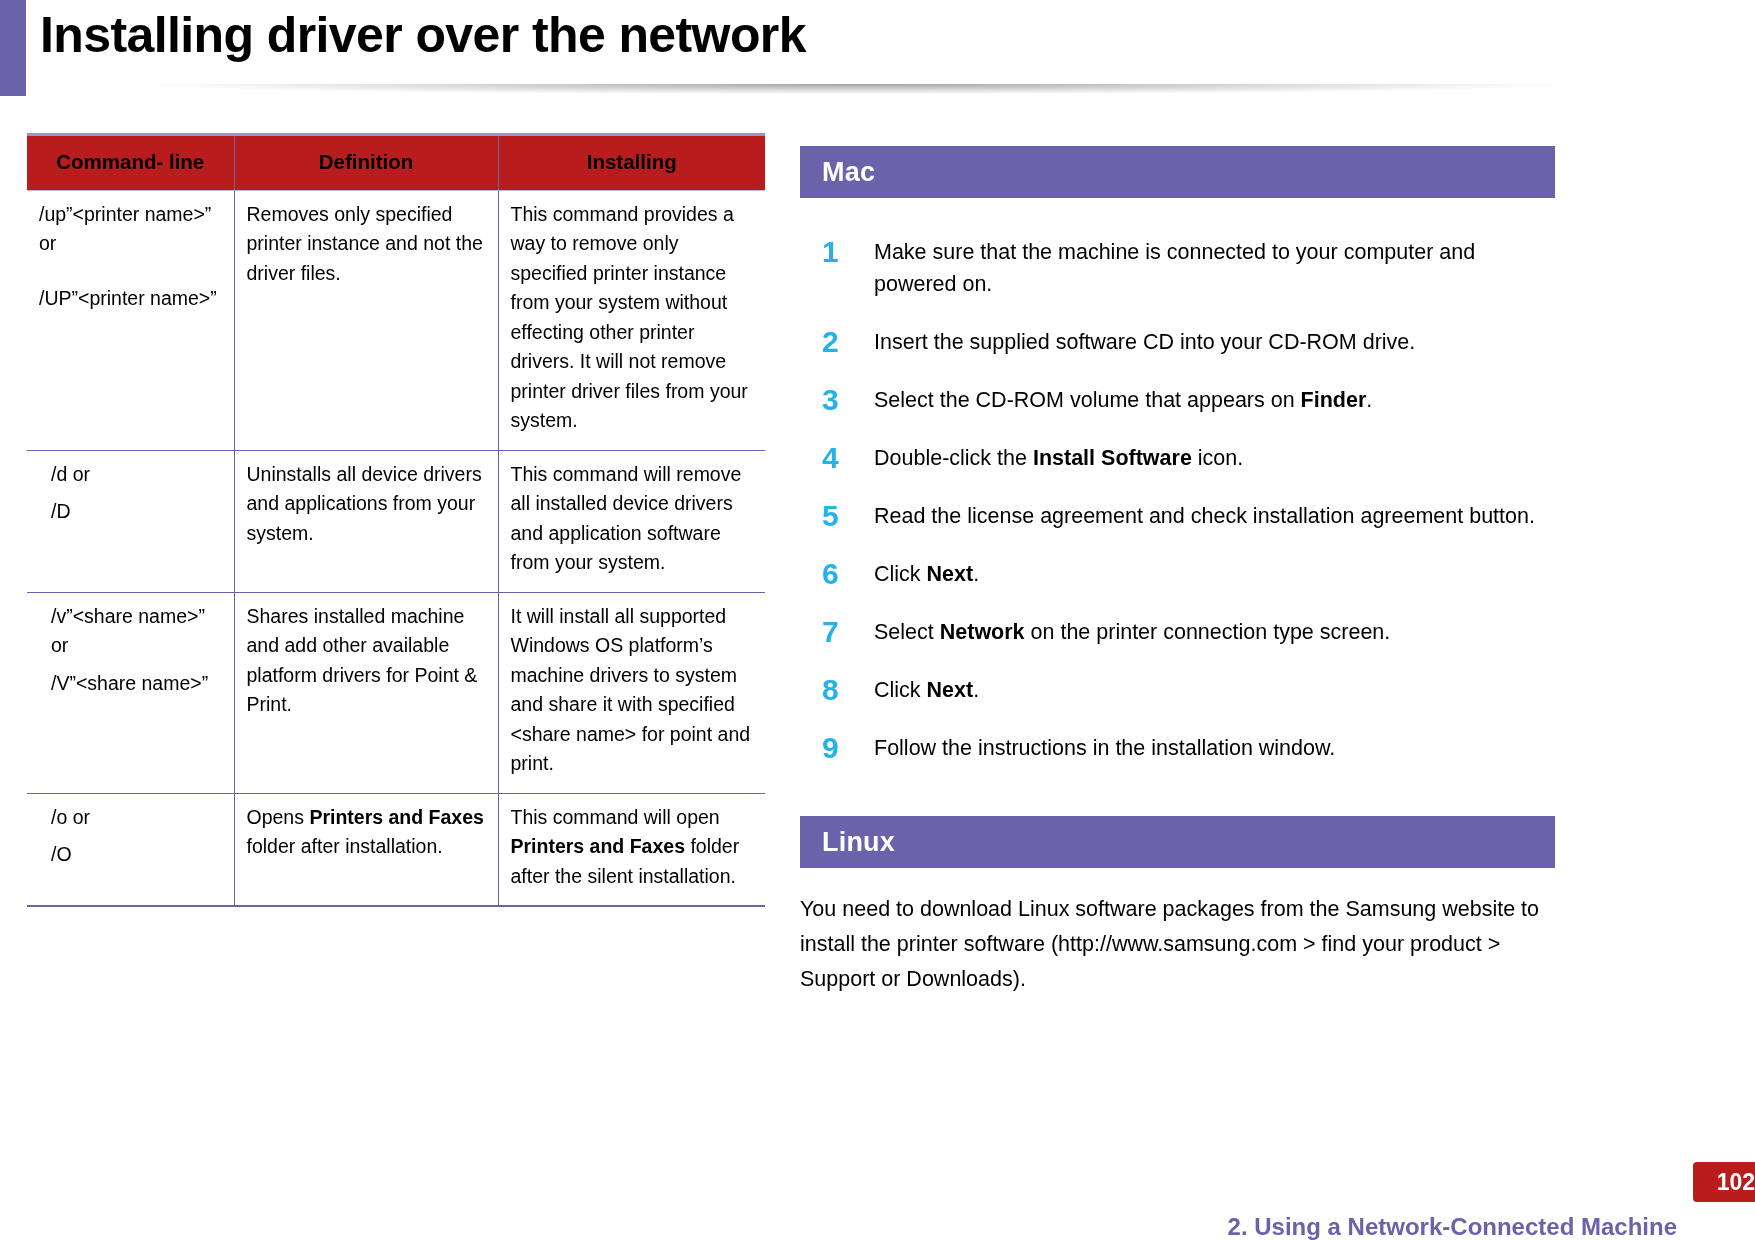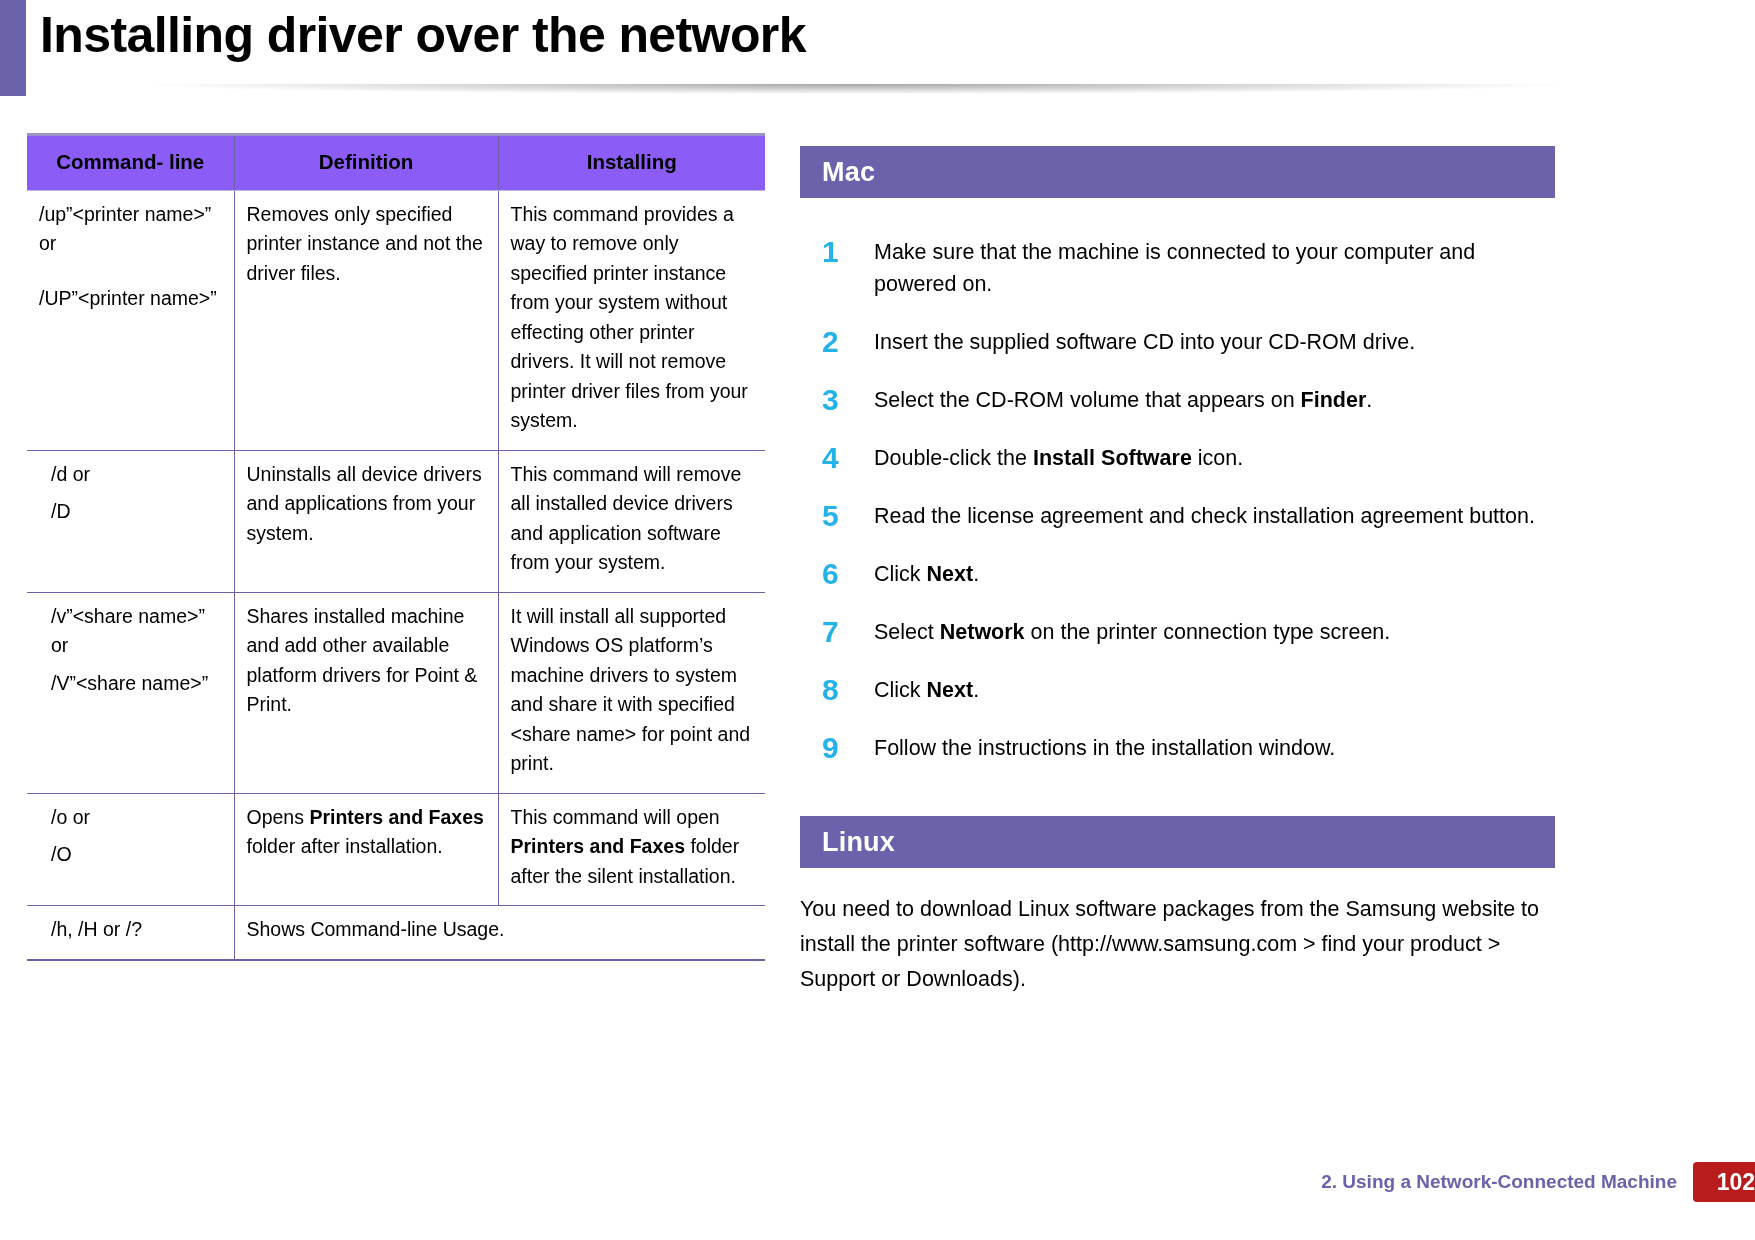--- a/index.html
+++ b/index.html
@@ -79,21 +79,21 @@
     line-height: 29.5px;
     padding: 9px 12px 14px 12px;
     border-left: 1px solid #6a62ab;
     word-wrap: break-word;
   }
   table.cmd-table th:first-child,
   table.cmd-table td:first-child {
     border-left: none;
   }
   table.cmd-table thead th {
-    background: #8b5cf6;
+    background: #b91c1c;
     text-align: center;
     font-weight: bold;
     font-size: 20.5px;
     padding-top: 11px;
     padding-bottom: 13px;
     border-top: 3px solid #9a93c6;
     border-bottom: 1px solid #bcb6dc;
   }
   table.cmd-table tbody td {
     border-top: 1px solid #6a62ab;
@@ -170,24 +170,25 @@
     position: absolute;
     right: 0;
     bottom: 38px;
     display: flex;
     align-items: stretch;
     height: 40px;
   }
   .footer-label {
     color: #6a62ab;
     font-weight: bold;
-    font-size: 19px;
+    font-size: 24px;
     line-height: 40px;
     padding-right: 16px;
     white-space: nowrap;
+    margin-top: 45px;
   }
   .footer-page {
     background: #b91c1c;
     color: #ffffff;
     font-weight: bold;
     font-size: 23px;
     line-height: 40px;
     width: 62px;
     text-align: right;
     border-radius: 4px 0 0 4px;
@@ -246,26 +247,20 @@
 
       <tr>
         <td>
           <p class="cell-tight">/o or</p>
           <p class="cell-tight">/O</p>
         </td>
         <td><span>Opens </span><b>Printers and Faxes</b><span> folder after installation.</span></td>
         <td><span>This command will open </span><b>Printers and Faxes</b><span> folder after the silent installation.</span></td>
       </tr>
 
-      <tr>
-        <td>
-          <p class="cell-tight">/h, /H or /?</p>
-        </td>
-        <td colspan="2">Shows Command-line Usage.</td>
-      </tr>
     </tbody>
   </table>
 </div>
 
 <div class="col-right">
 
   <div class="section-banner">Mac</div>
 
   <div class="steps">
     <div class="step">

